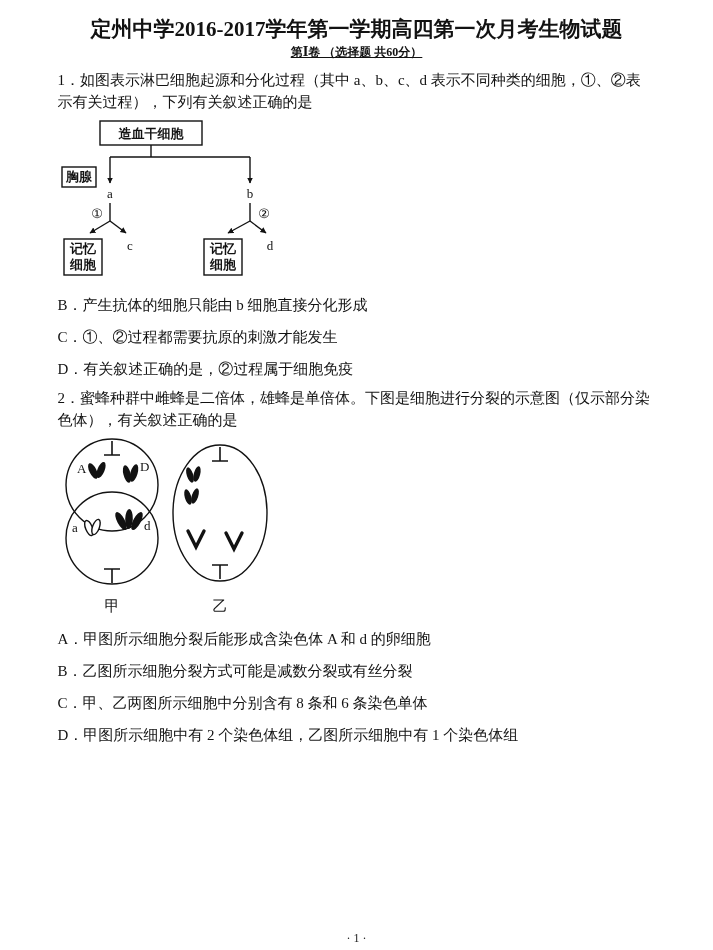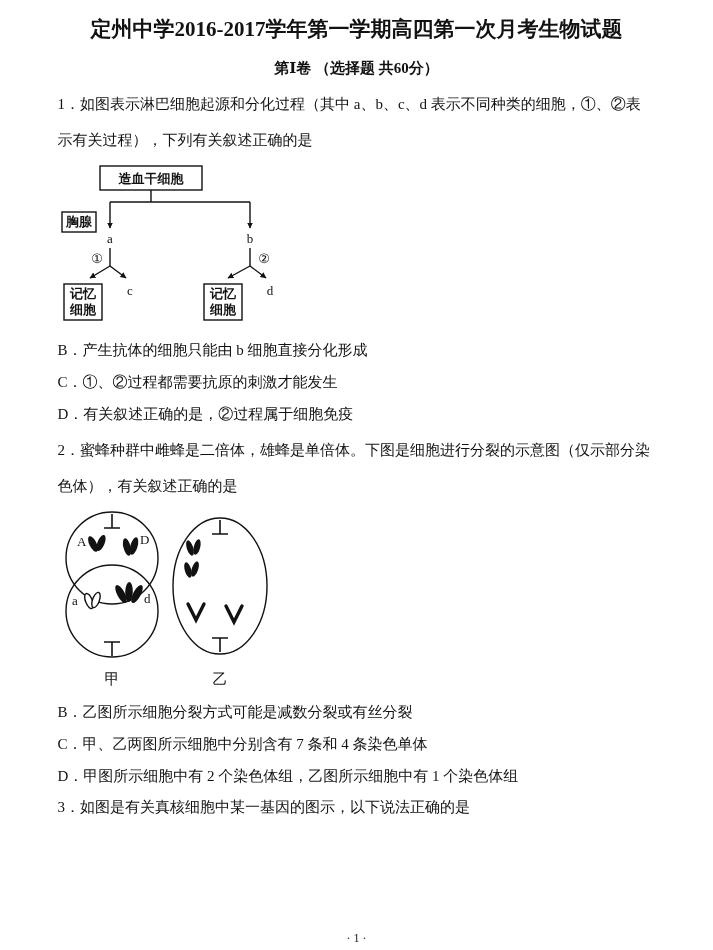--- a/index.html
+++ b/index.html
@@ -20,35 +20,35 @@
     overflow: hidden;
   }
   .title {
     font-size: 21px;
     font-weight: bold;
     text-align: center;
     line-height: 30px;
     margin: 2px 0 0;
   }
   .section {
-    font-size: 15px;
+    font-size: 12px;
     font-weight: bold;
     text-align: center;
-    margin-top: 15px;
+    text-decoration: underline;
   }
   .instructions {
     font-size: 15px;
     font-weight: bold;
     line-height: 30px;
     text-indent: 2em;
     margin: 14px 0 0;
   }
   .stem {
     font-size: 15px;
-    line-height: 36px;
+    line-height: 22px;
     margin: 8px 0 0;
   }
   .stem.q3 {
     margin-top: 10px;
     line-height: 22px;
   }
   .option {
     font-size: 15px;
     line-height: 19px;
     margin: 13px 0 0;
@@ -183,21 +183,21 @@
         <text x="12" y="97">a</text>
         <text x="84" y="95">d</text>
       </g>
       <g font-size="15" text-anchor="middle">
         <text x="52" y="176">甲</text>
         <text x="160" y="176">乙</text>
       </g>
     </svg>
   </div>
 
+  <p class="option">A．甲图所示细胞分裂后能形成含染色体 A 和 d 的卵细胞</p>
   <p class="option">B．乙图所示细胞分裂方式可能是减数分裂或有丝分裂</p>
-  <p class="option">C．甲、乙两图所示细胞中分别含有 7 条和 4 条染色单体</p>
+  <p class="option">C．甲、乙两图所示细胞中分别含有 8 条和 6 条染色单体</p>
   <p class="option">D．甲图所示细胞中有 2 个染色体组，乙图所示细胞中有 1 个染色体组</p>
 
-  <p class="stem q3"><span>3．</span><span>如图是有关真核细胞中某一基因的图示，以下说法正确的是</span></p>
 
   <div class="page-footer">· 1 ·</div>
 
 </div>
 
 </body></html>

